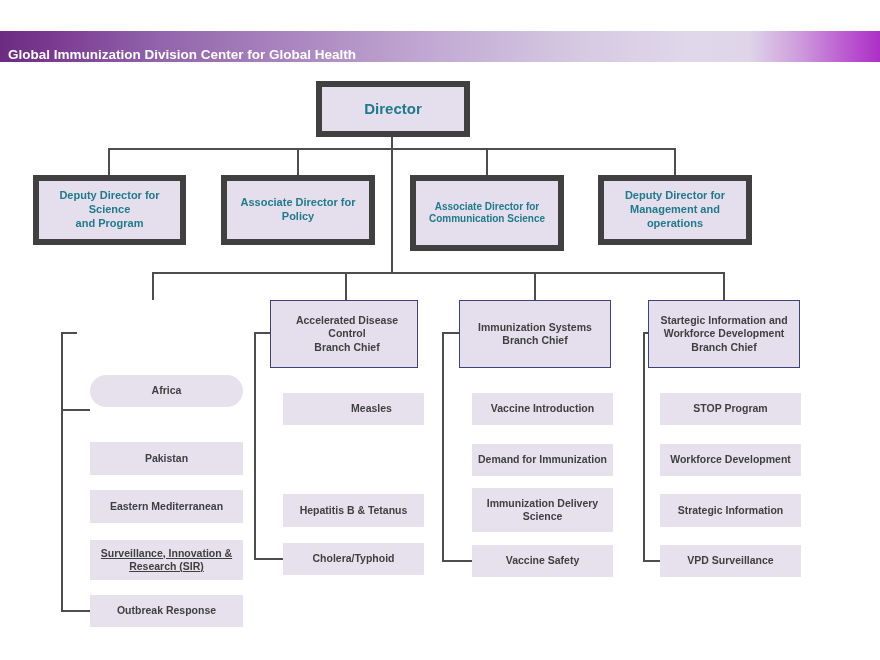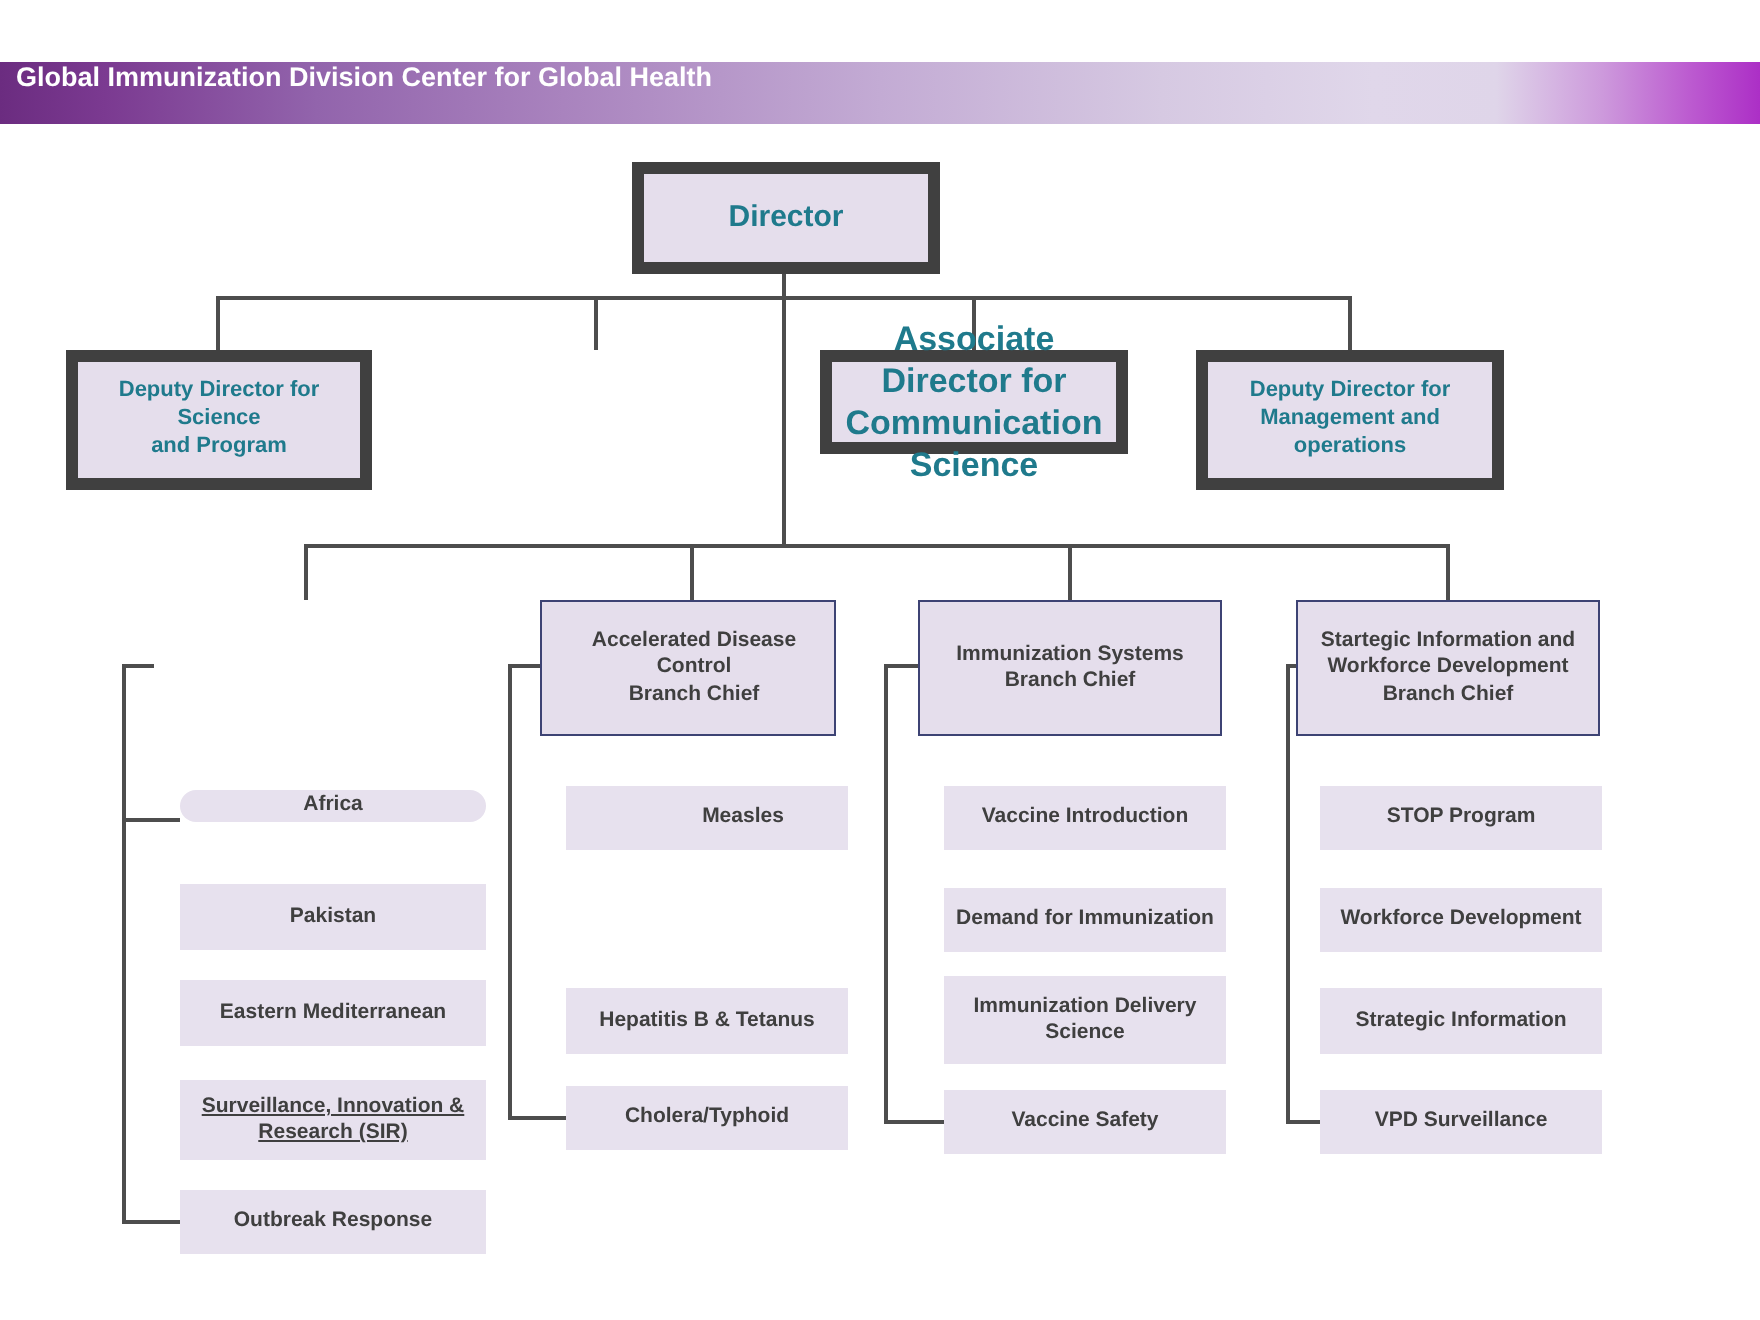--- a/index.html
+++ b/index.html
@@ -5,21 +5,21 @@
   html,body{margin:0;padding:0;background:#ffffff;}
   .canvas{
     position:relative;width:880px;height:660px;background:#ffffff;overflow:hidden;
     font-family:"Liberation Sans", sans-serif;
   }
   .header-bar{
     position:absolute;left:0;top:31px;width:880px;height:31px;
     background:linear-gradient(90deg,#6B2C80 0%,#7B3A91 6%,#9264AC 18%,#A983BE 32%,
       #C3ABD4 50%,#D6C9E2 66%,#E0D7EA 78%,#DFD5E9 85%,#CD9ADC 91%,#BC5BD0 96%,#AC2FC6 100%);
     color:#ffffff;font-weight:bold;font-size:13.5px;
-    display:flex;align-items:flex-start;padding-left:8px;box-sizing:border-box;
+    display:flex;align-items:flex-end;padding-left:8px;box-sizing:border-box;
   }
   .box{
     position:absolute;box-sizing:border-box;
     display:flex;align-items:center;justify-content:center;
     text-align:center;white-space:pre-line;line-height:1.25;
   }
   .lvl1{
     background:#E5DEEC;border:6px solid #404040;
     color:#1F7A8C;font-weight:bold;
   }
@@ -70,35 +70,36 @@
   <div class="hline" style="left:442px;top:560px;width:30px;"></div>
 
   <div class="vline" style="left:643px;top:332px;height:230px;"></div>
   <div class="hline" style="left:643px;top:332px;width:6px;"></div>
   <div class="hline" style="left:643px;top:560px;width:17px;"></div>
 
   <div class="box lvl1" style="left:316px;top:81px;width:154px;height:56px;font-size:15px;">Director</div>
 
   <div class="box lvl1" style="left:33px;top:175px;width:153px;height:70px;font-size:11px;">Deputy Director for Science
 and Program</div>
-  <div class="box lvl1" style="left:410px;top:175px;width:154px;height:52px;font-size:17px;">Associate Director for
+  <div class="box lvl1" style="left:221px;top:175px;width:154px;height:70px;font-size:11px;">Associate Director for Policy</div>
+  <div class="box lvl1" style="left:410px;top:175px;width:154px;height:76px;font-size:10px;">Associate Director for
 Communication Science</div>
   <div class="box lvl1" style="left:598px;top:175px;width:154px;height:70px;font-size:11px;">Deputy Director for
 Management and
 operations</div>
 
   <div class="box chief" style="left:270px;top:300px;width:148px;height:68px;padding-left:12px;">Accelerated Disease Control
 Branch Chief</div>
   <div class="box chief" style="left:459px;top:300px;width:152px;height:68px;">Immunization Systems
 Branch Chief</div>
   <div class="box chief" style="left:648px;top:300px;width:152px;height:68px;">Startegic Information and
 Workforce Development
 Branch Chief</div>
 
-  <div class="box sub" style="left:90px;top:395px;width:153px;height:16px;border-radius:16px;">Africa</div>
+  <div class="box sub" style="left:90px;top:375px;width:153px;height:32px;border-radius:16px;">Africa</div>
   <div class="box sub" style="left:90px;top:442px;width:153px;height:33px;">Pakistan</div>
   <div class="box sub" style="left:90px;top:490px;width:153px;height:33px;">Eastern Mediterranean</div>
   <div class="box sub" style="left:90px;top:540px;width:153px;height:40px;text-decoration:underline;">Surveillance, Innovation &amp;
 Research (SIR)</div>
   <div class="box sub" style="left:90px;top:595px;width:153px;height:32px;">Outbreak Response</div>
 
   <div class="box sub" style="left:283px;top:393px;width:141px;height:32px;padding-left:40px;">Measles</div>
   <div class="box sub" style="left:283px;top:494px;width:141px;height:33px;">Hepatitis B &amp; Tetanus</div>
   <div class="box sub" style="left:283px;top:543px;width:141px;height:32px;">Cholera/Typhoid</div>
 

